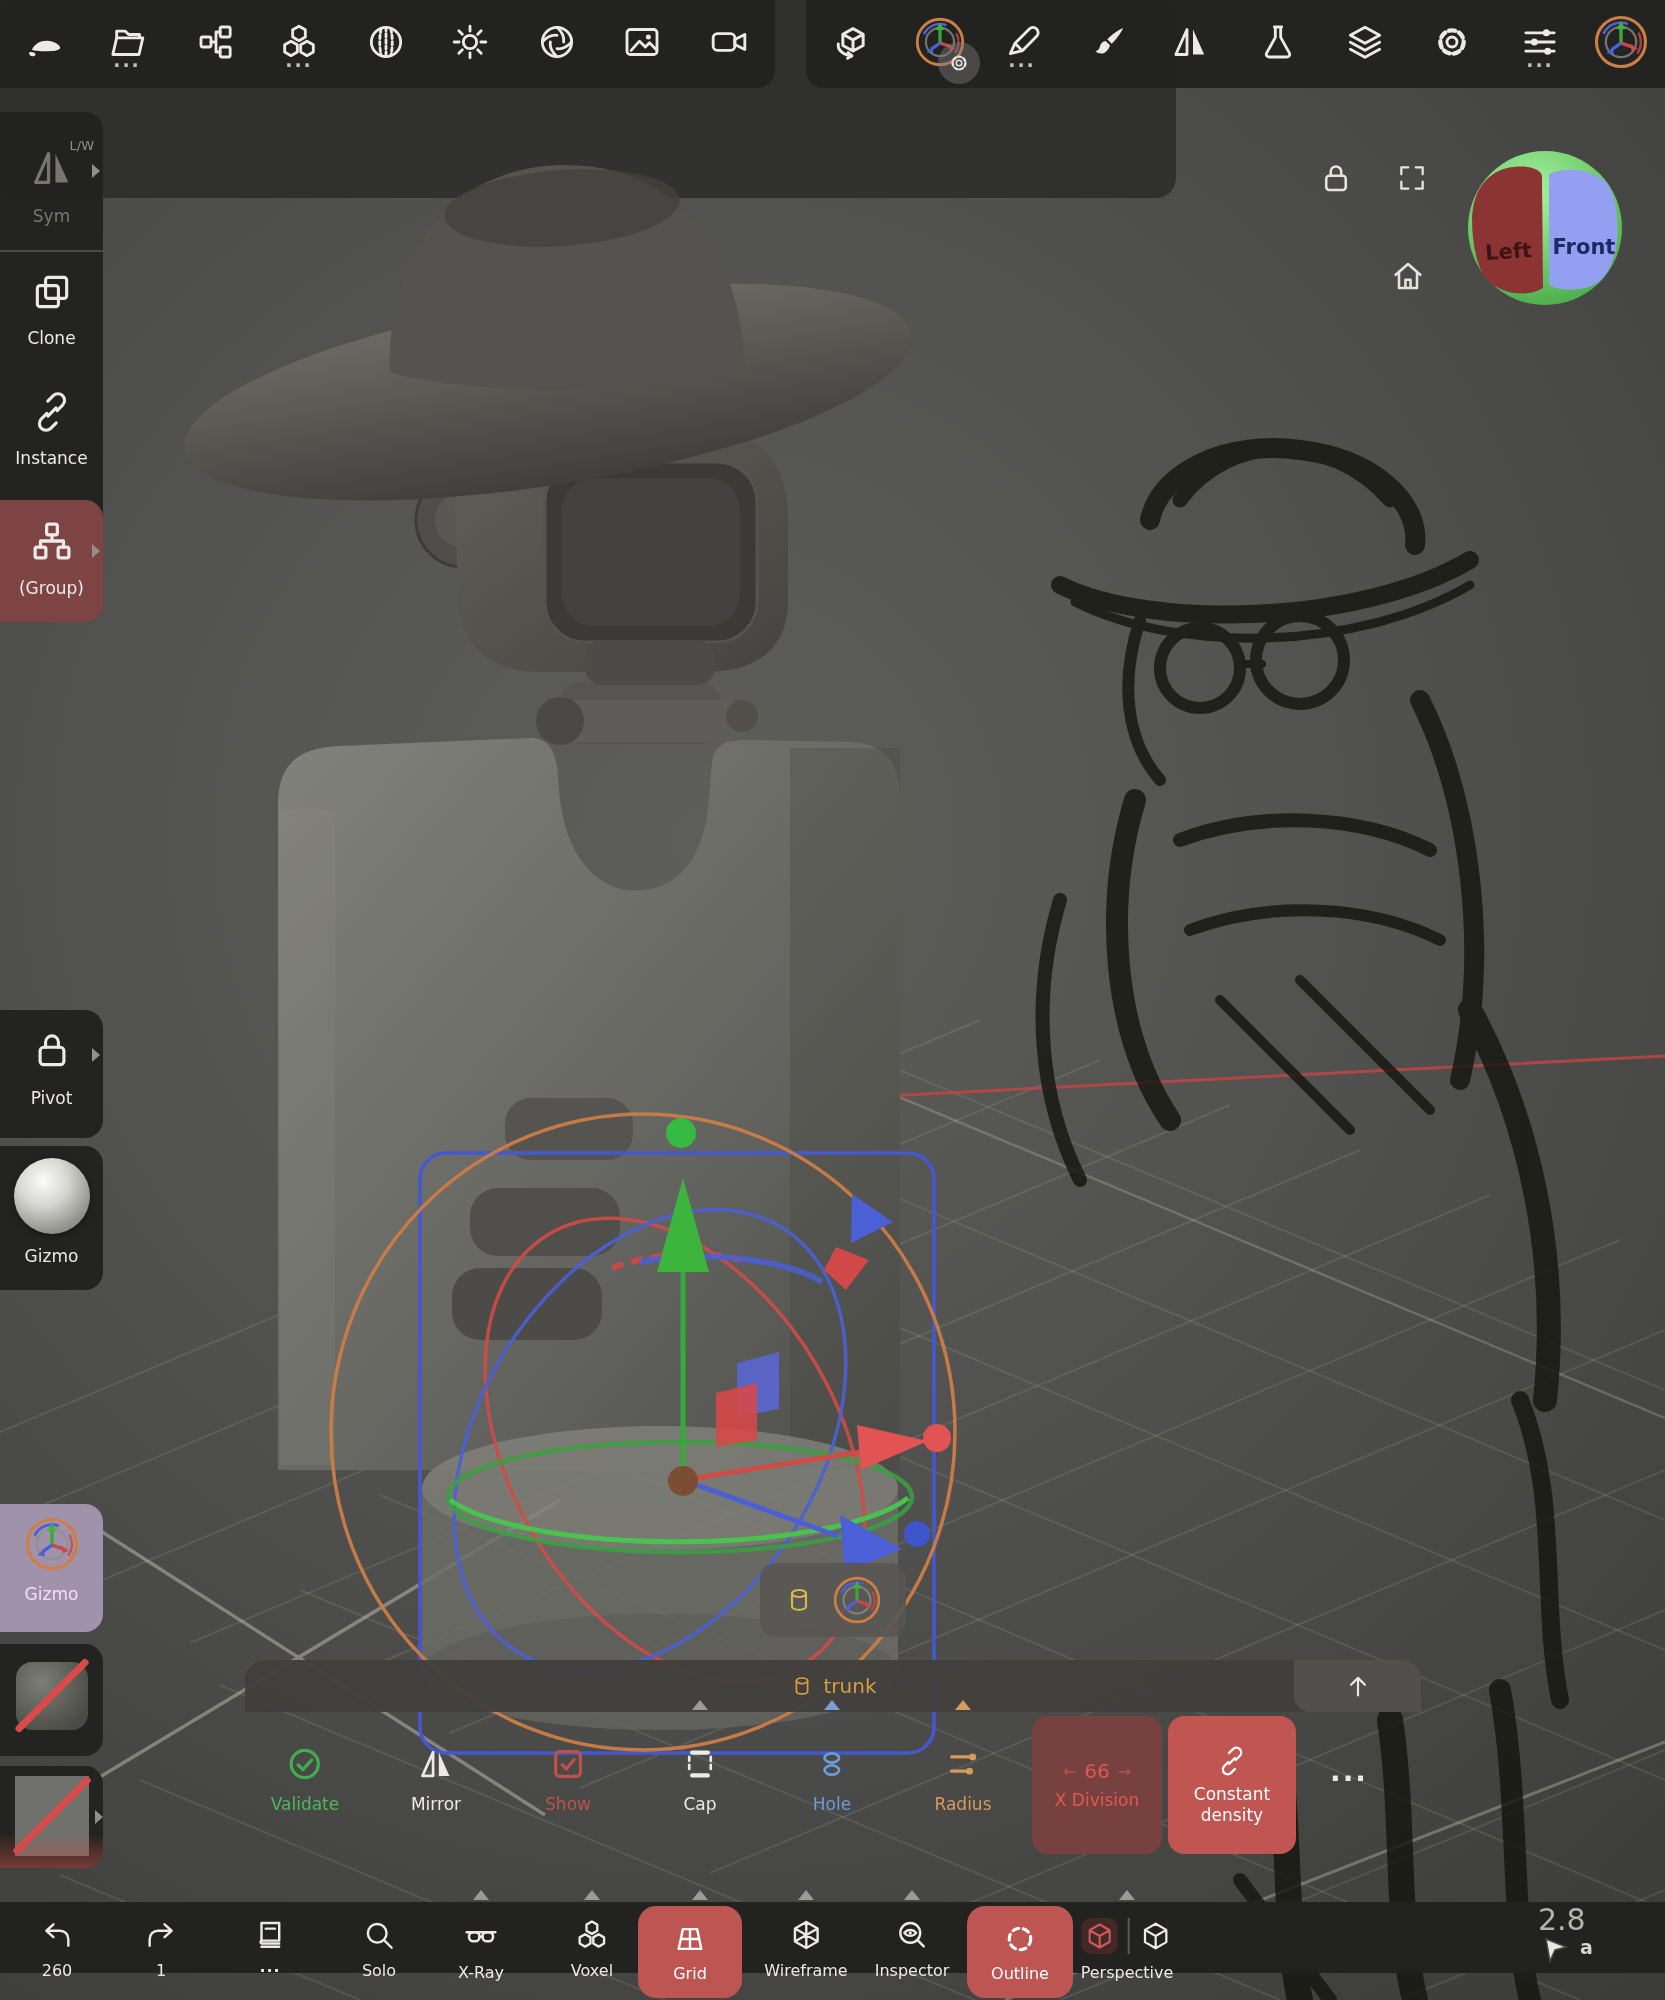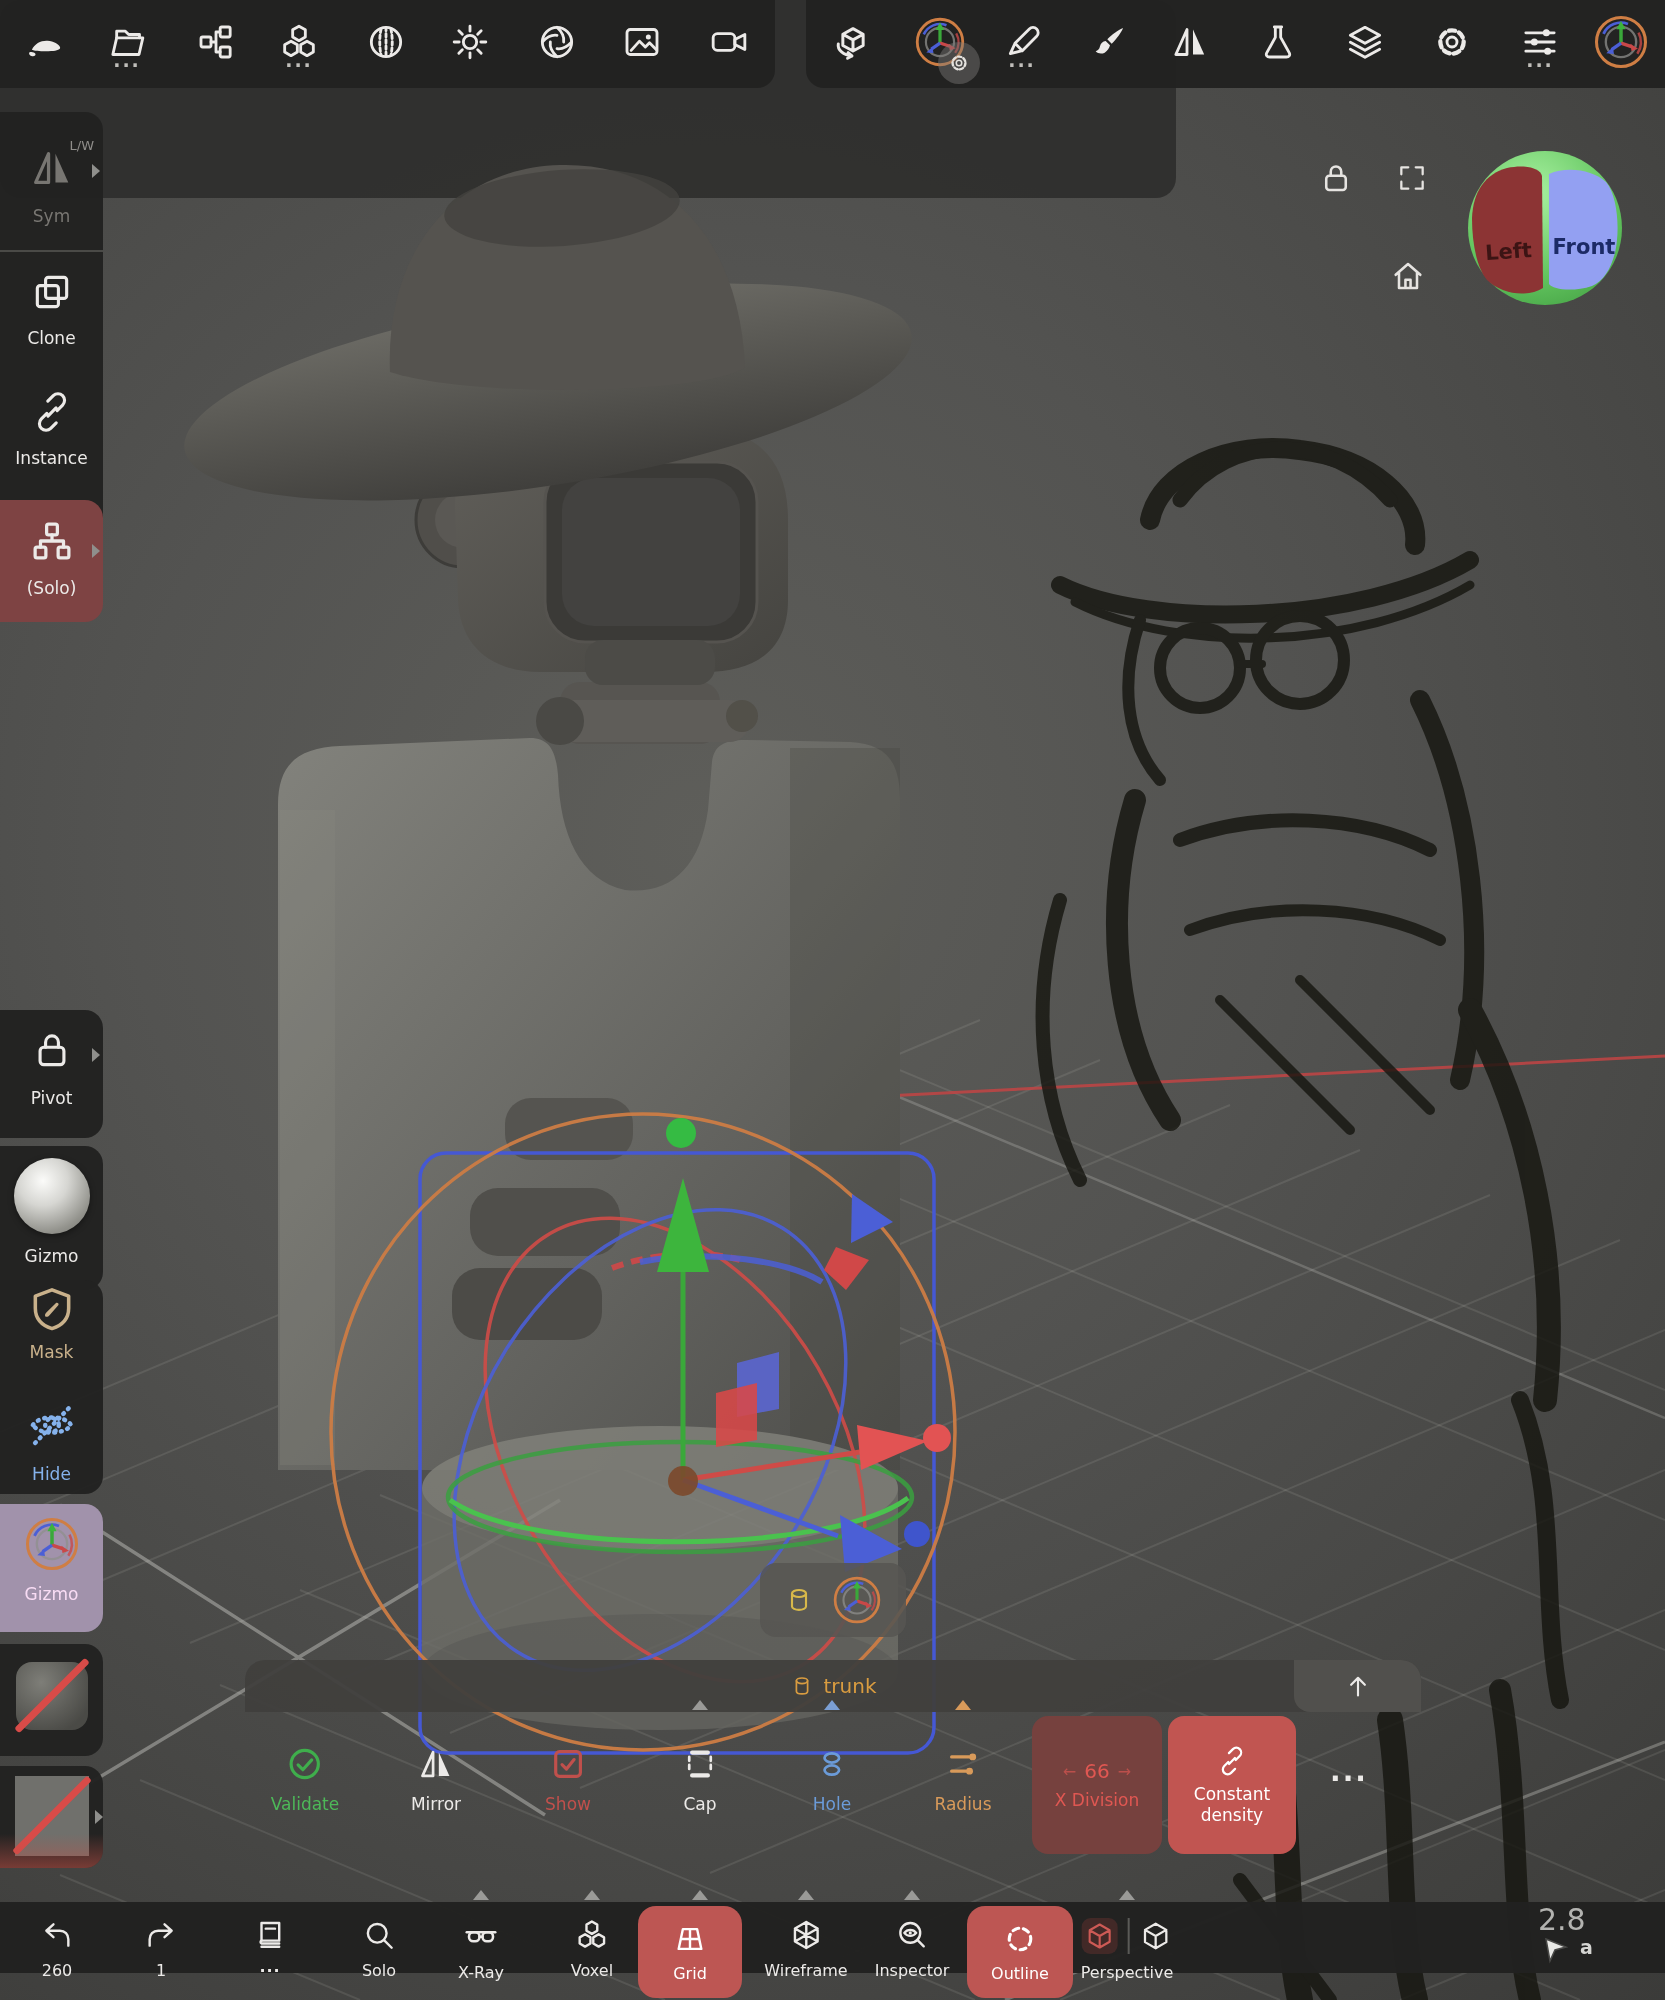--- a/index.html
+++ b/index.html
@@ -525,55 +525,41 @@
     <div class="s-lbl" style="top:336px">Instance</div>
   </div>
 
   <div class="panel side-panel" style="top:500px;height:122px;background:#7e4343">
     <div class="s-ico" style="top:18px">
         <svg class="i" width="46" height="46">
           <use href="#ic-tree"></use>
         </svg>
       </div>
     <div class="chev" style="top:44px;right:3px"></div>
-    <div class="s-lbl" style="top:78px">(Solo)</div>
+    <div class="s-lbl" style="top:78px">(Group)</div>
   </div>
 
 
   <div class="panel side-panel" style="top:1010px;height:128px">
     <div class="s-ico" style="top:18px">
         <svg class="i" width="44" height="44">
           <use href="#ic-lock"></use>
         </svg>
       </div>
     <div class="chev" style="top:38px;right:3px"></div>
     <div class="s-lbl" style="top:78px">Pivot</div>
   </div>
 
   <div class="panel side-panel" style="top:1146px;height:144px">
     <div class="s-ico" style="top:12px">
         <div class="sphere" style="width:76px;height:76px"></div>
       </div>
     <div class="s-lbl" style="top:100px">Gizmo</div>
   </div>
 
-  <div class="panel side-panel" style="top:1280px;height:214px">
-    <div class="s-ico" style="top:4px;color:#c9b18b">
-        <svg class="i" width="50" height="50">
-          <use href="#ic-shieldbrush"></use>
-        </svg>
-      </div>
-    <div class="s-lbl" style="top:62px;color:#c9b18b">Mask</div>
-    <div class="s-ico" style="top:118px;color:#85b2ec">
-        <svg class="i" width="54" height="54">
-          <use href="#ic-dottedeye"></use>
-        </svg>
-      </div>
-    <div class="s-lbl" style="top:184px;color:#85b2ec">Hide</div>
-  </div>
 
   <div class="panel side-panel" style="top:1504px;height:128px;background:#a192ab">
     <div class="s-ico" style="top:12px">
         <svg width="56" height="56" viewBox="0 0 48 48">
           <use href="#ic-gizmo3d"></use>
         </svg>
       </div>
     <div class="s-lbl" style="top:80px;color:#f8dcf4">Gizmo</div>
   </div>
 

